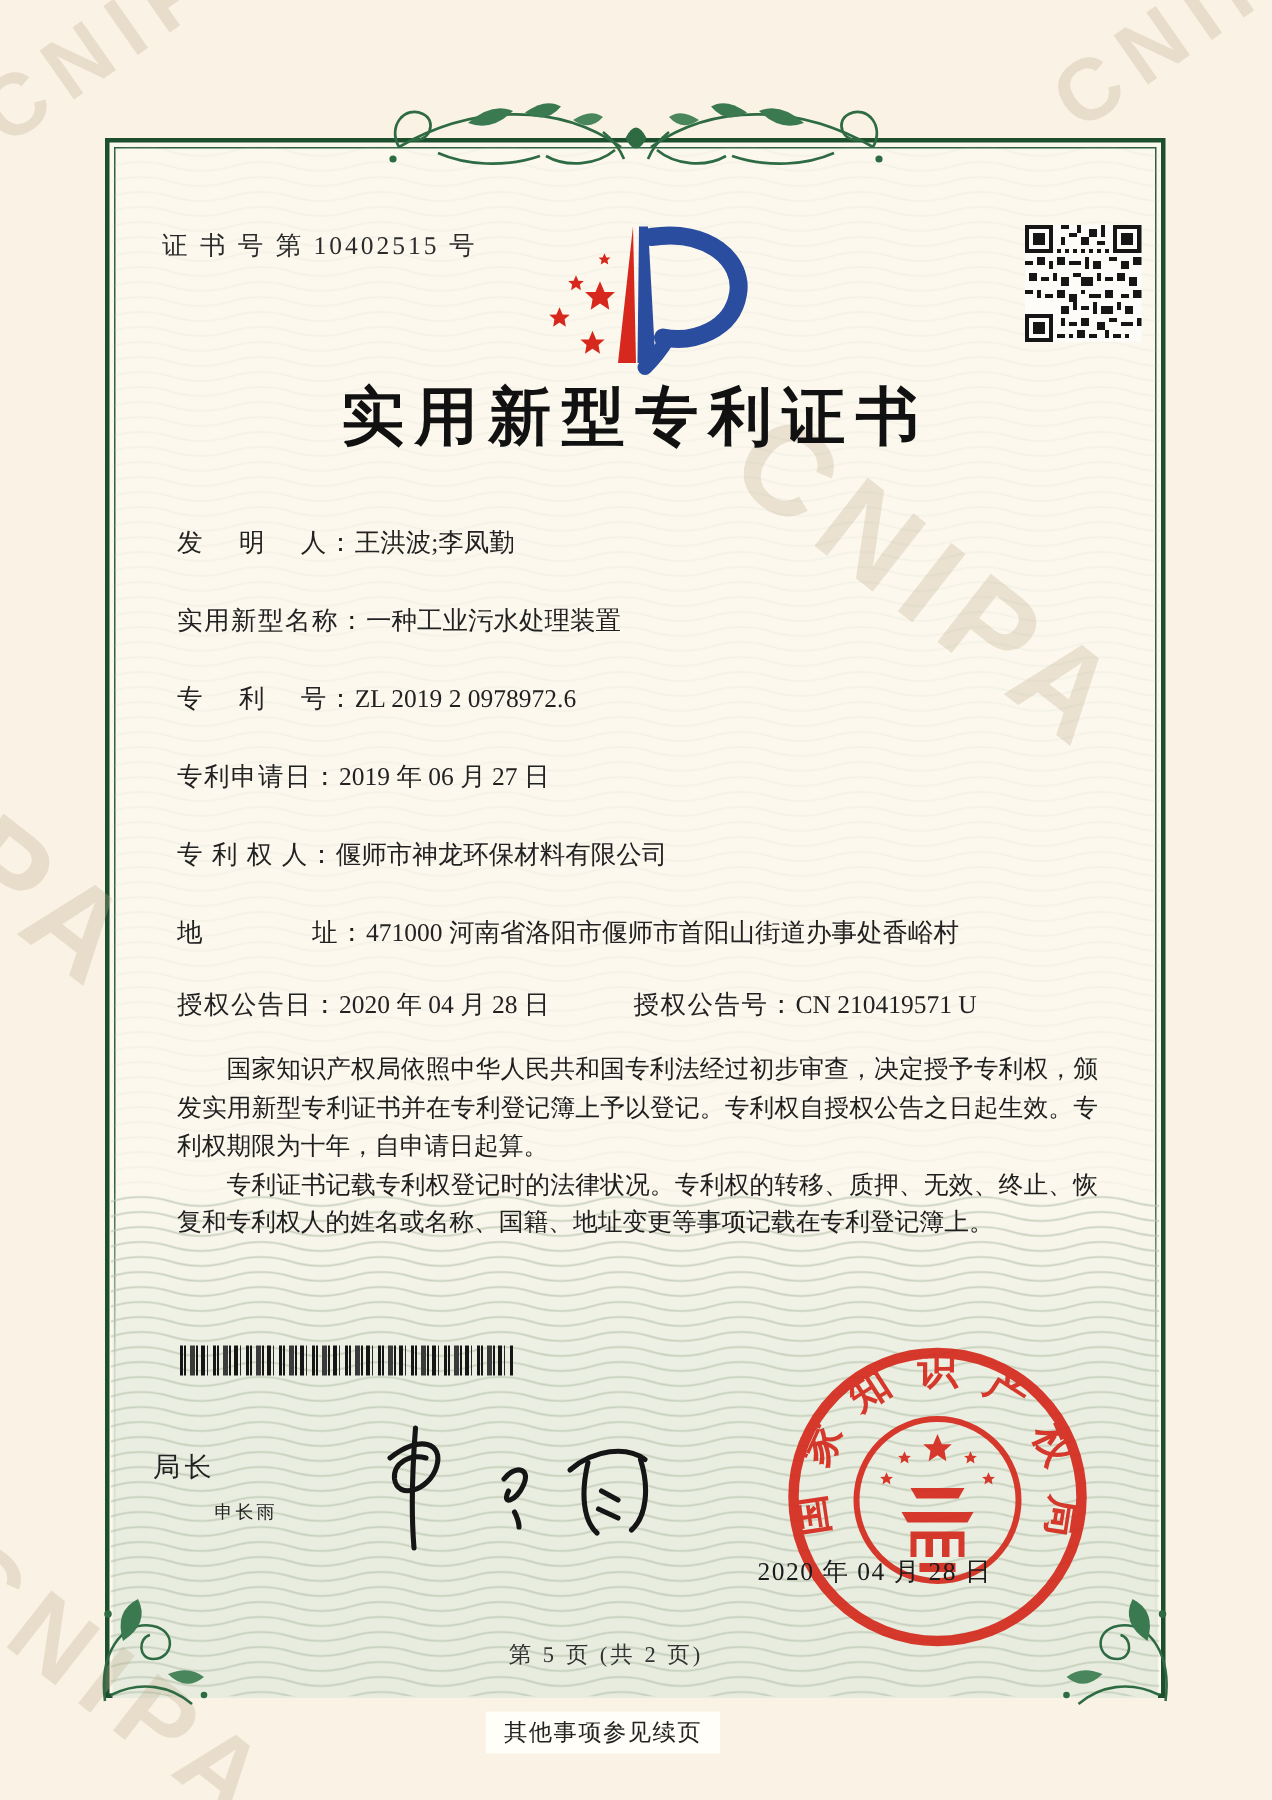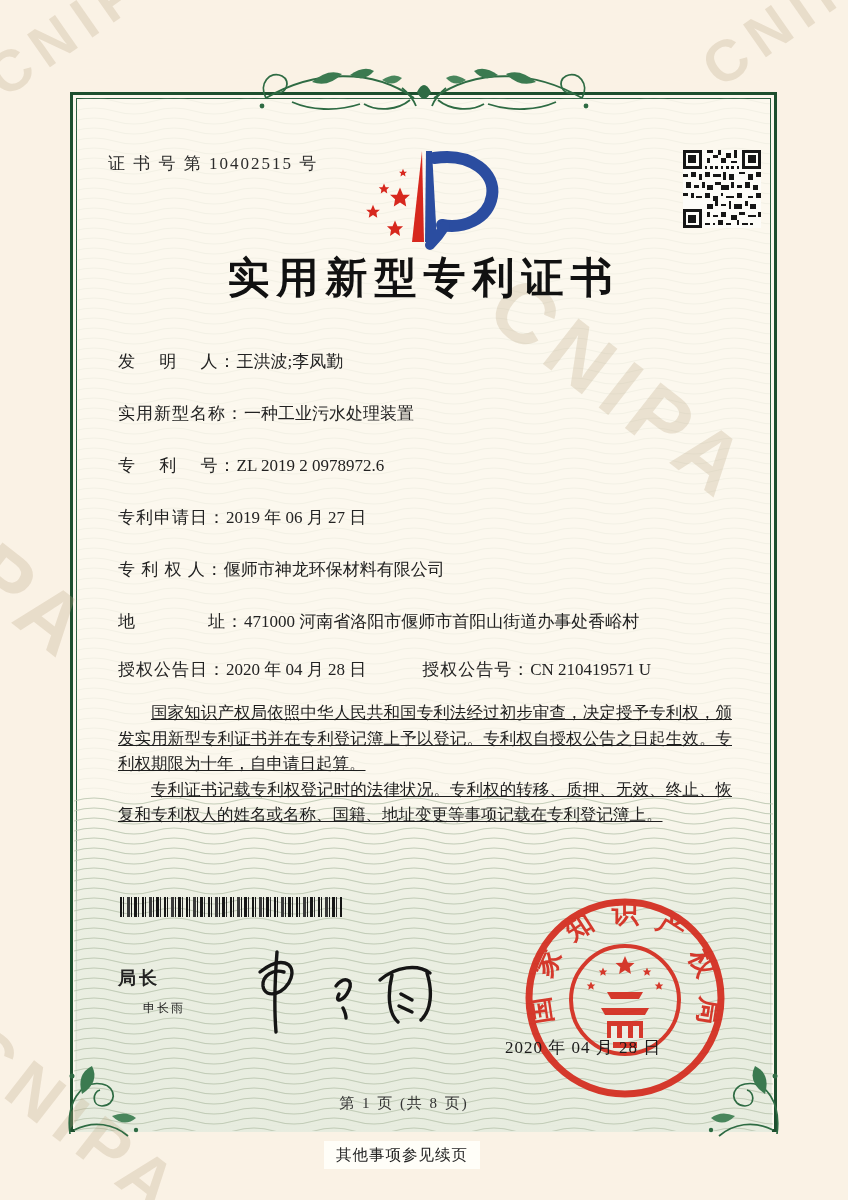--- a/index.html
+++ b/index.html
@@ -22,30 +22,30 @@
   .qr{position:absolute;left:683px;top:150px;}
   .title{position:absolute;left:70px;top:250px;width:707px;text-align:center;
          font-size:42px;font-weight:bold;letter-spacing:7px;color:#111;}
   .fields{position:absolute;left:118px;top:350px;width:620px;font-size:17px;}
   .frow{line-height:24px;margin-bottom:28px;white-space:nowrap;}
   .flabel{letter-spacing:1px;}
   .grant{position:absolute;left:118px;top:658px;width:620px;font-size:17px;white-space:nowrap;font-family:Liberation Serif, serif;}
   .grant .pair2{margin-left:56px;}
   .paras{position:absolute;left:118px;top:700px;width:614px;font-size:16.5px;line-height:25.5px;
          text-align:justify;color:#1e1e1e;}
-  .paras p{margin:0;text-indent:2em;text-decoration:underline;}
+  .paras p{margin:0;text-indent:2em;}
   .barcode{position:absolute;left:120px;top:897px;width:222px;height:20px;
     background:repeating-linear-gradient(90deg,
       #161616 0 2px,rgba(0,0,0,0) 2px 3px,
       #161616 3px 4px,rgba(0,0,0,0) 4px 7px,
       #3a3a3a 7px 10px,rgba(0,0,0,0) 10px 11px,
       #161616 11px 12px,rgba(0,0,0,0) 12px 14px,
       #161616 14px 17px,rgba(0,0,0,0) 17px 18px,
       #2a2a2a 18px 19px,rgba(0,0,0,0) 19px 22px);}
-  .signer-title{position:absolute;left:118px;top:966px;font-size:18px;letter-spacing:3px;font-weight:bold;}
+  .signer-title{position:absolute;left:102px;top:966px;font-size:18px;letter-spacing:3px;}
   .signer-name{position:absolute;left:118px;top:1000px;font-size:12px;letter-spacing:2px;margin-left:25px;}
   .signature{position:absolute;left:232px;top:948px;}
   .seal{position:absolute;left:515px;top:888px;z-index:4;}
   .seal-date{position:absolute;left:505px;top:1036px;font-size:17px;letter-spacing:1px;color:#1a1a1a;z-index:5;}
   .page-num{position:absolute;left:70px;top:1094px;width:668px;text-align:center;font-size:15px;
             letter-spacing:2px;color:#333;}
   .cont-note{position:absolute;left:324px;top:1141px;width:156px;height:28px;background:#fffef8;
              display:flex;align-items:center;justify-content:center;font-size:15.5px;letter-spacing:1px;
              color:#222;z-index:3;}
   .ornament{position:absolute;z-index:5;pointer-events:none;}
@@ -278,17 +278,17 @@
           <path d="M92,133 L128,133 L128,150 L92,150 Z"></path>
           <rect x="96" y="138" width="6" height="12" fill="#edf0e6"></rect>
           <rect x="107" y="138" width="6" height="12" fill="#edf0e6"></rect>
           <rect x="118" y="138" width="6" height="12" fill="#edf0e6"></rect>
           <rect x="98" y="154" width="24" height="6"></rect>
         </g>
       </g>
     </svg>
     <div class="seal-date">2020 年 04 月 28 日</div>
 
-    <div class="page-num">第 1 页 (共 8 页)</div>
+    <div class="page-num">第 5 页 (共 2 页)</div>
     <div class="cont-note">其他事项参见续页</div>
 
   </div>
 </div>
 
 </body></html>

